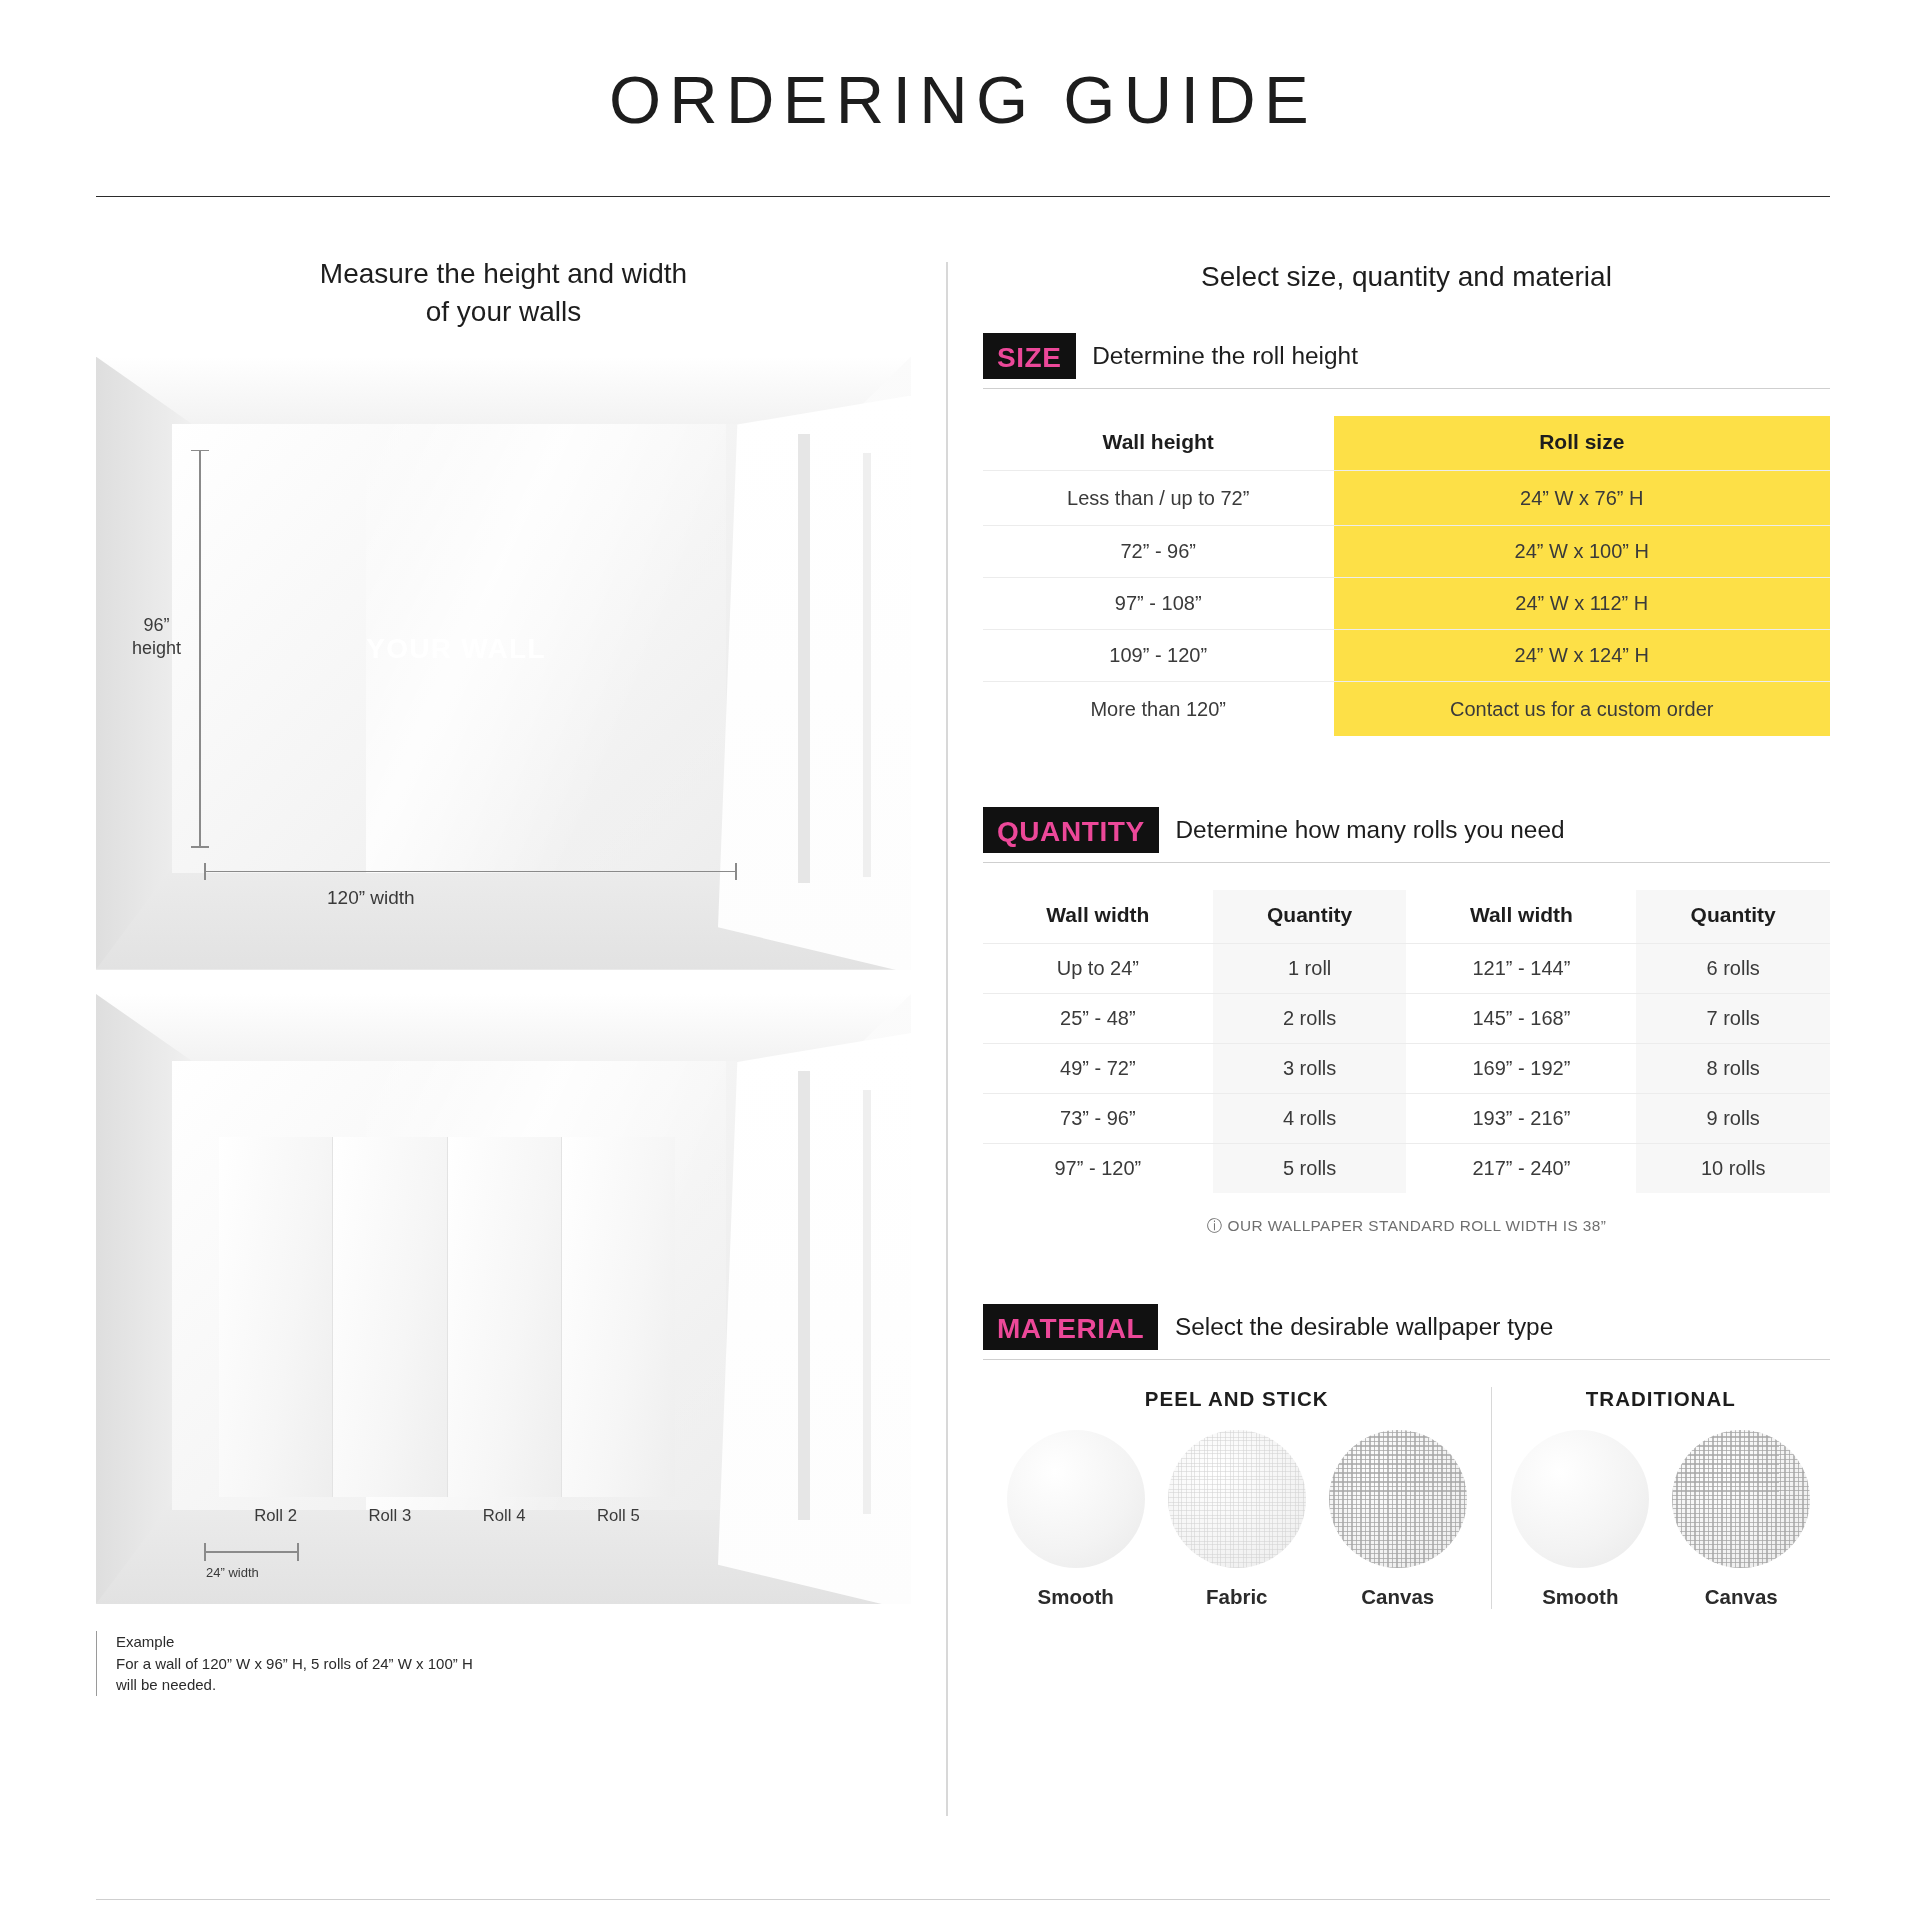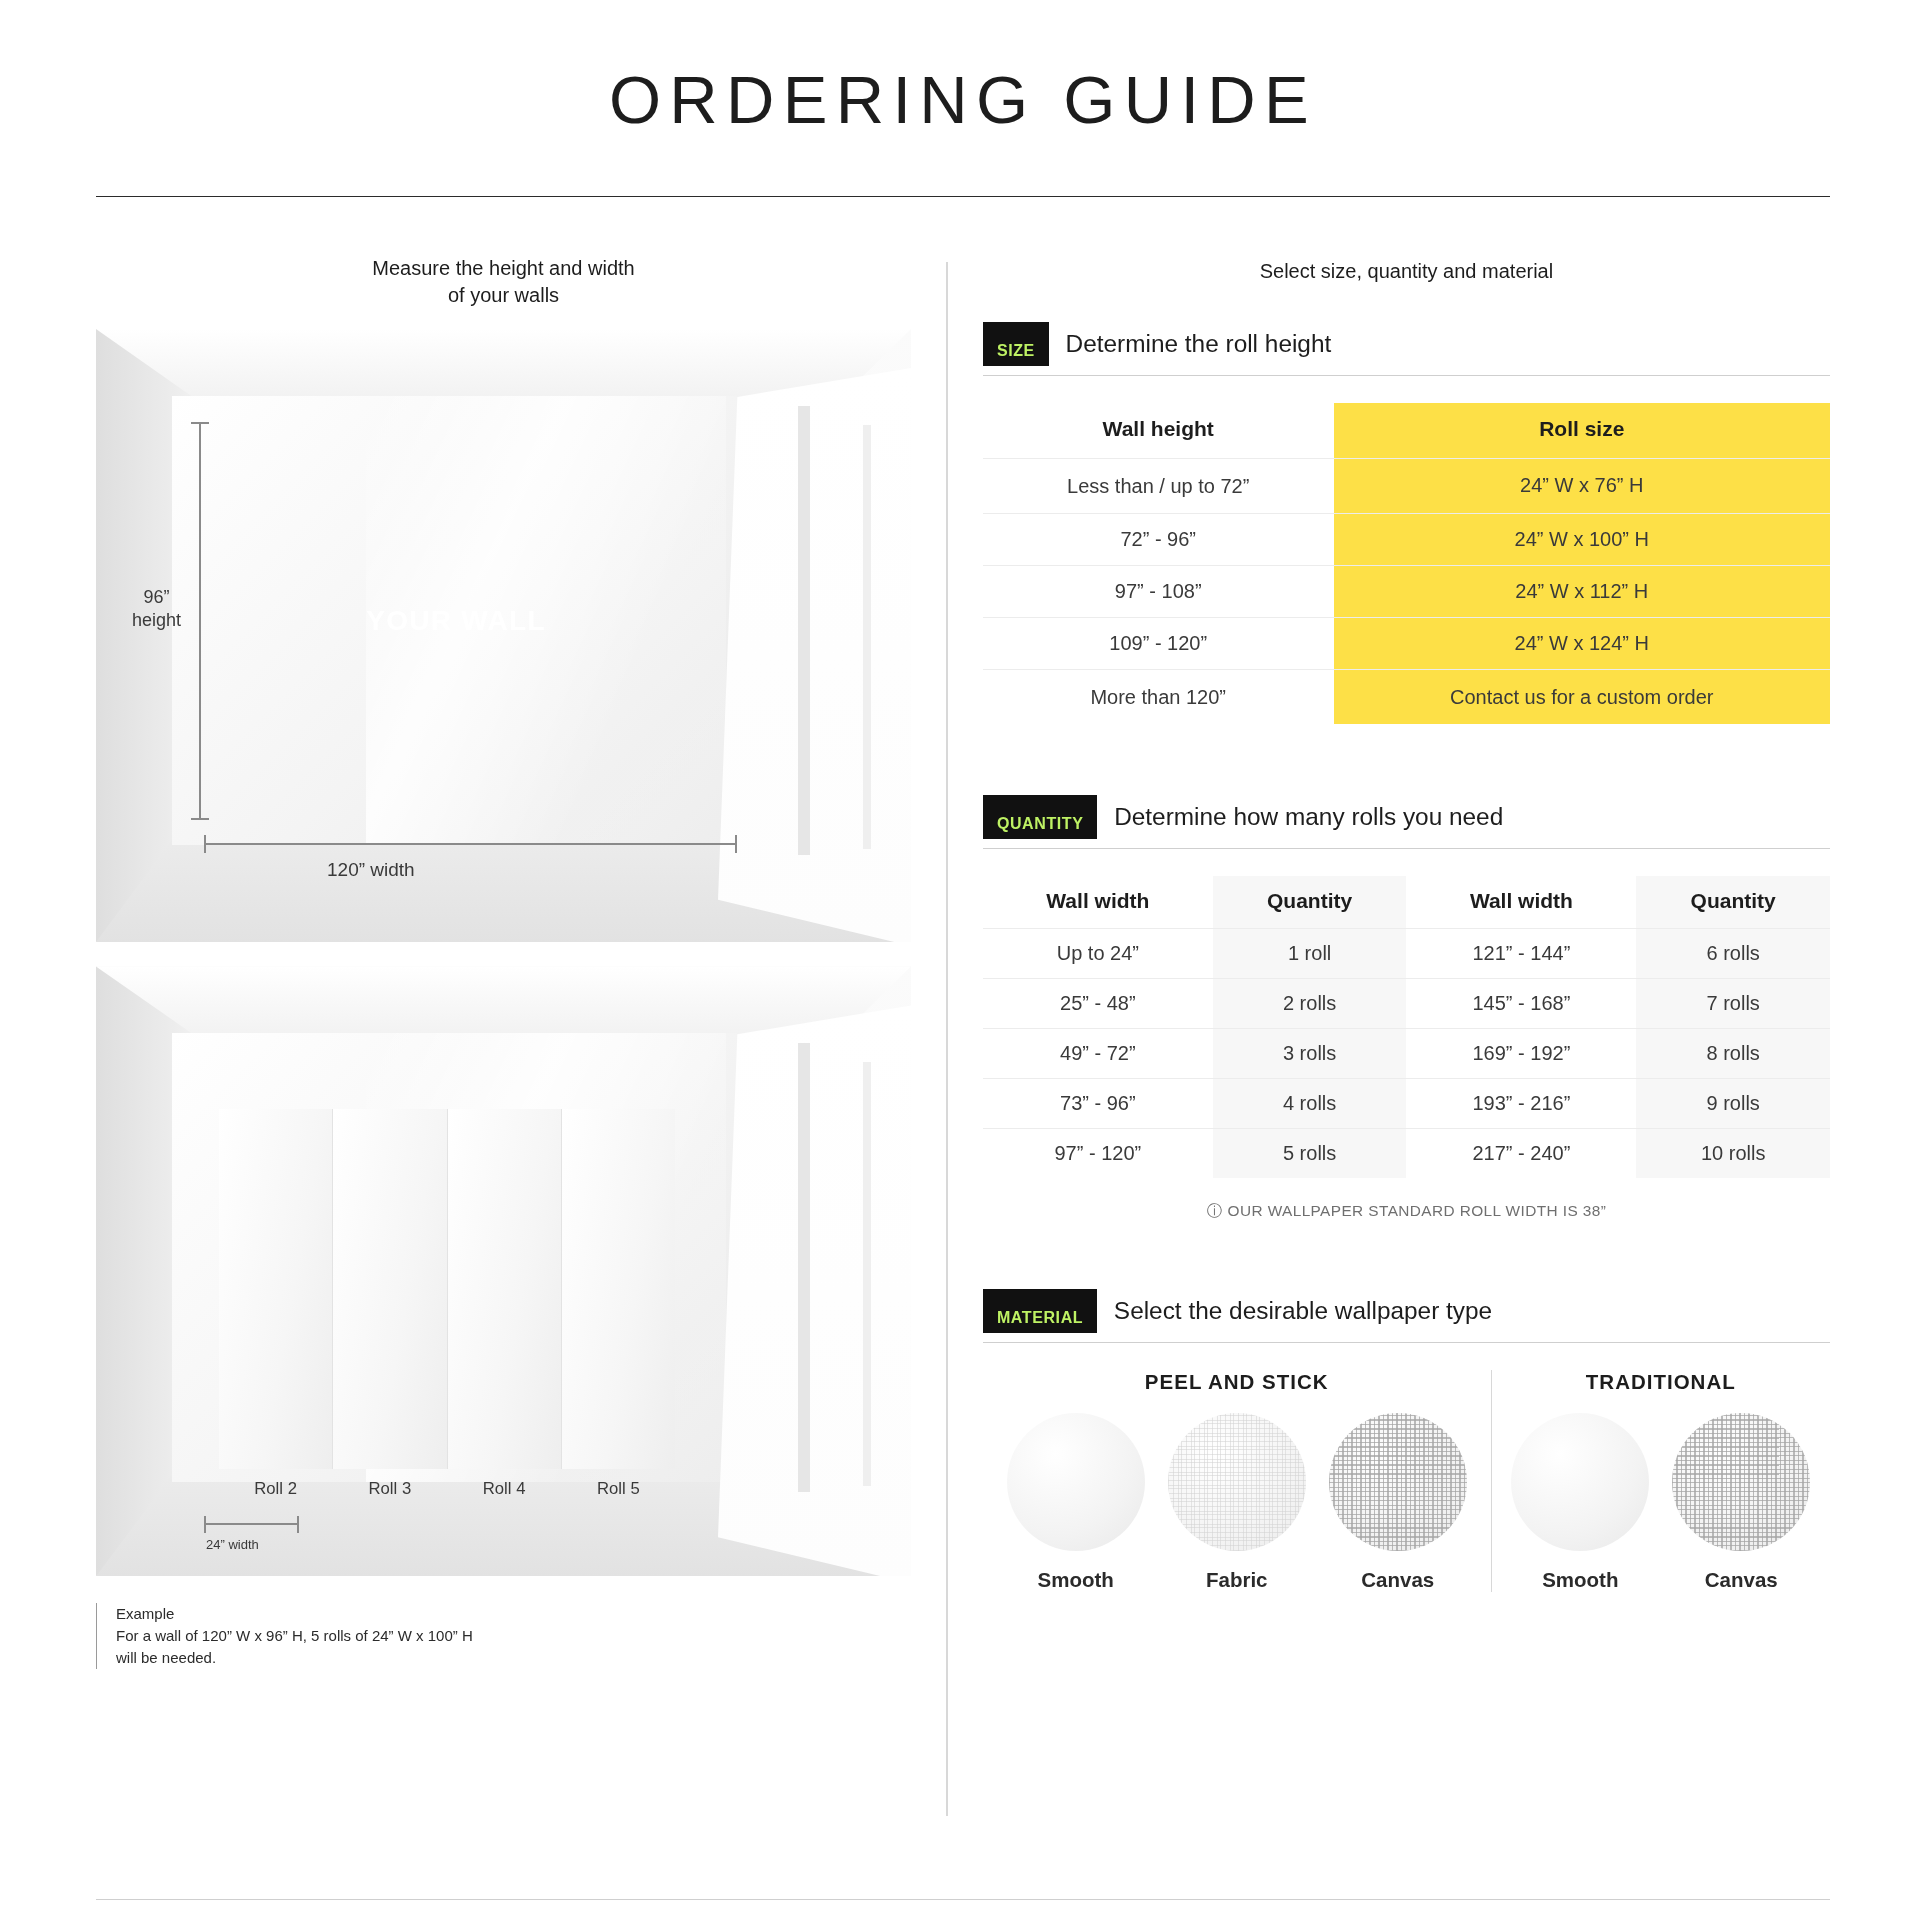--- a/index.html
+++ b/index.html
@@ -40,25 +40,25 @@
     width: 1.9px;
     background: #d8d8d8;
     align-self: stretch;
     margin: 26px 35px 0 35px;
     min-height: 1554px;
   }
   .col-right { flex: 1; position: relative; }
 
   .col-heading {
     text-align: center;
-    font-size: 20px;
+    font-size: 28px;
     font-weight: 400;
     color: #1d1d1d;
     line-height: 1.35;
-    margin: 19px 0 20px 0;
+    margin: 19px 0 26px 0;
   }
   .col-heading.right { margin-top: 22px; margin-bottom: 37px; }
 
   
   .room {
     position: relative;
     width: 815px;
     height: 613px;
     background: linear-gradient(180deg,#fbfbfb 0%, #f2f2f2 100%);
     overflow: hidden;
@@ -172,23 +172,23 @@
 
   
   .section { margin-bottom: 13px; }
   .section-head {
     display:flex; align-items: center;
     border-bottom: 1.3px solid #cfcfcf;
     padding-bottom: 9px;
     margin-bottom: 27px;
   }
   .tag {
-    background:#111111; color:#bef264;
-    font-size: 16px; font-weight: 700; letter-spacing: 0.6px;
-    padding: 21px 14px 7px 14px;
+    background:#111111; color:#ec4899;
+    font-size: 28px; font-weight: 700; letter-spacing: 0.6px;
+    padding: 11px 14px 7px 14px;
     margin-right: 16.7px;
     line-height: 1;
   }
   .section-sub { font-size: 24.4px; color:#1d1d1d; }
 
   table { border-collapse: collapse; width: 100%; }
   .tbl-size th, .tbl-size td {
     font-weight: 400;
     text-align:center;
     padding: 14px 6.4px;

